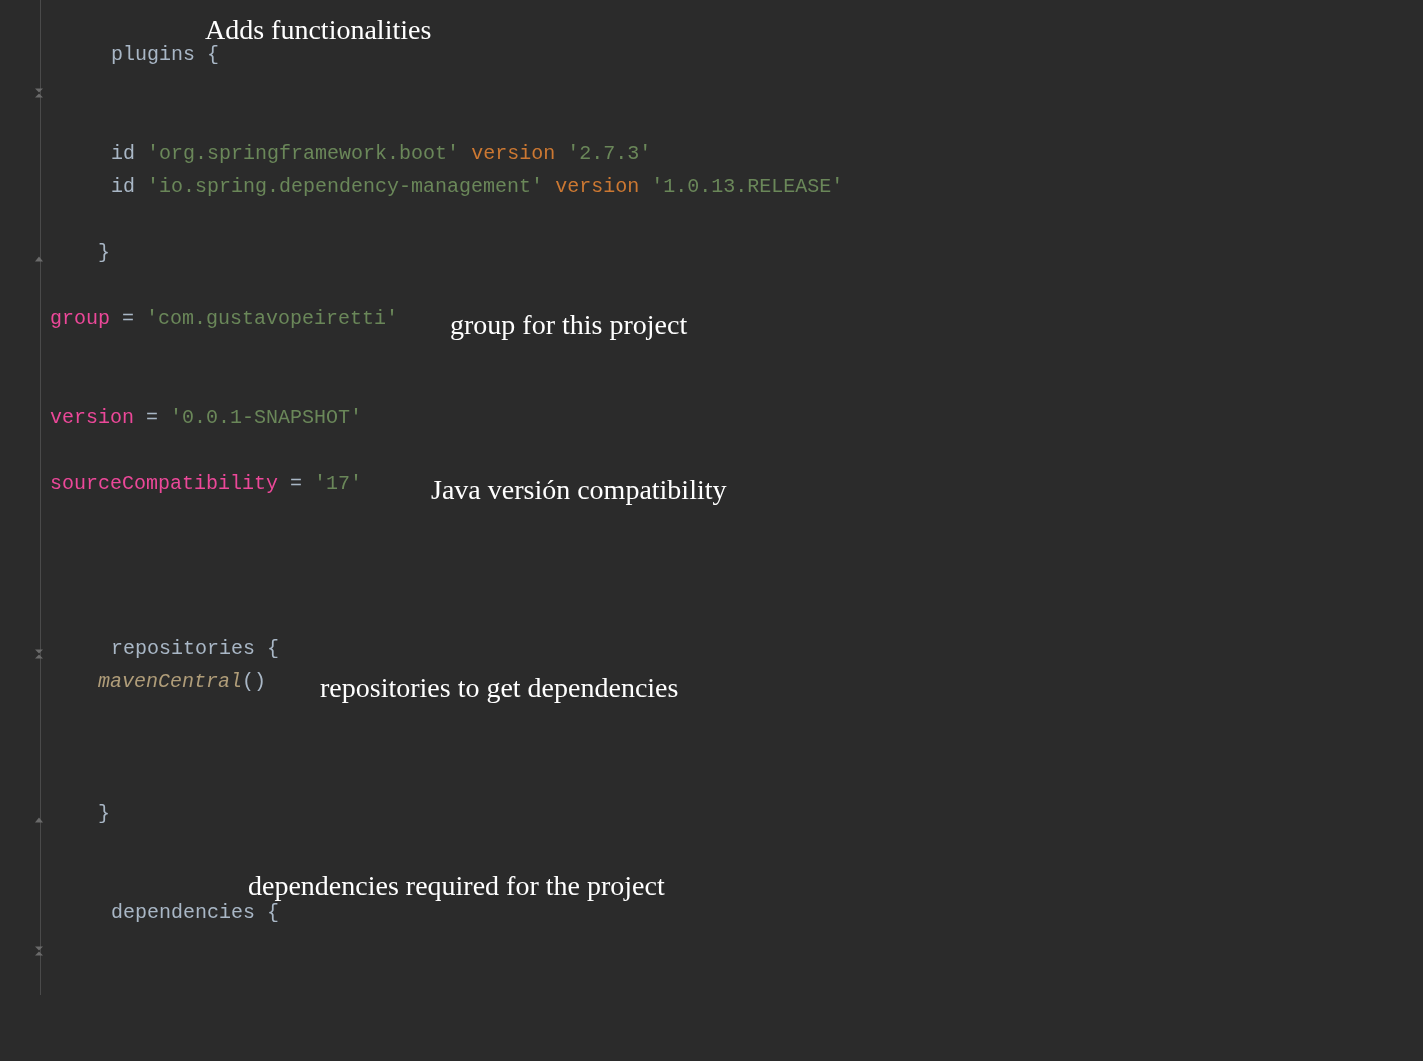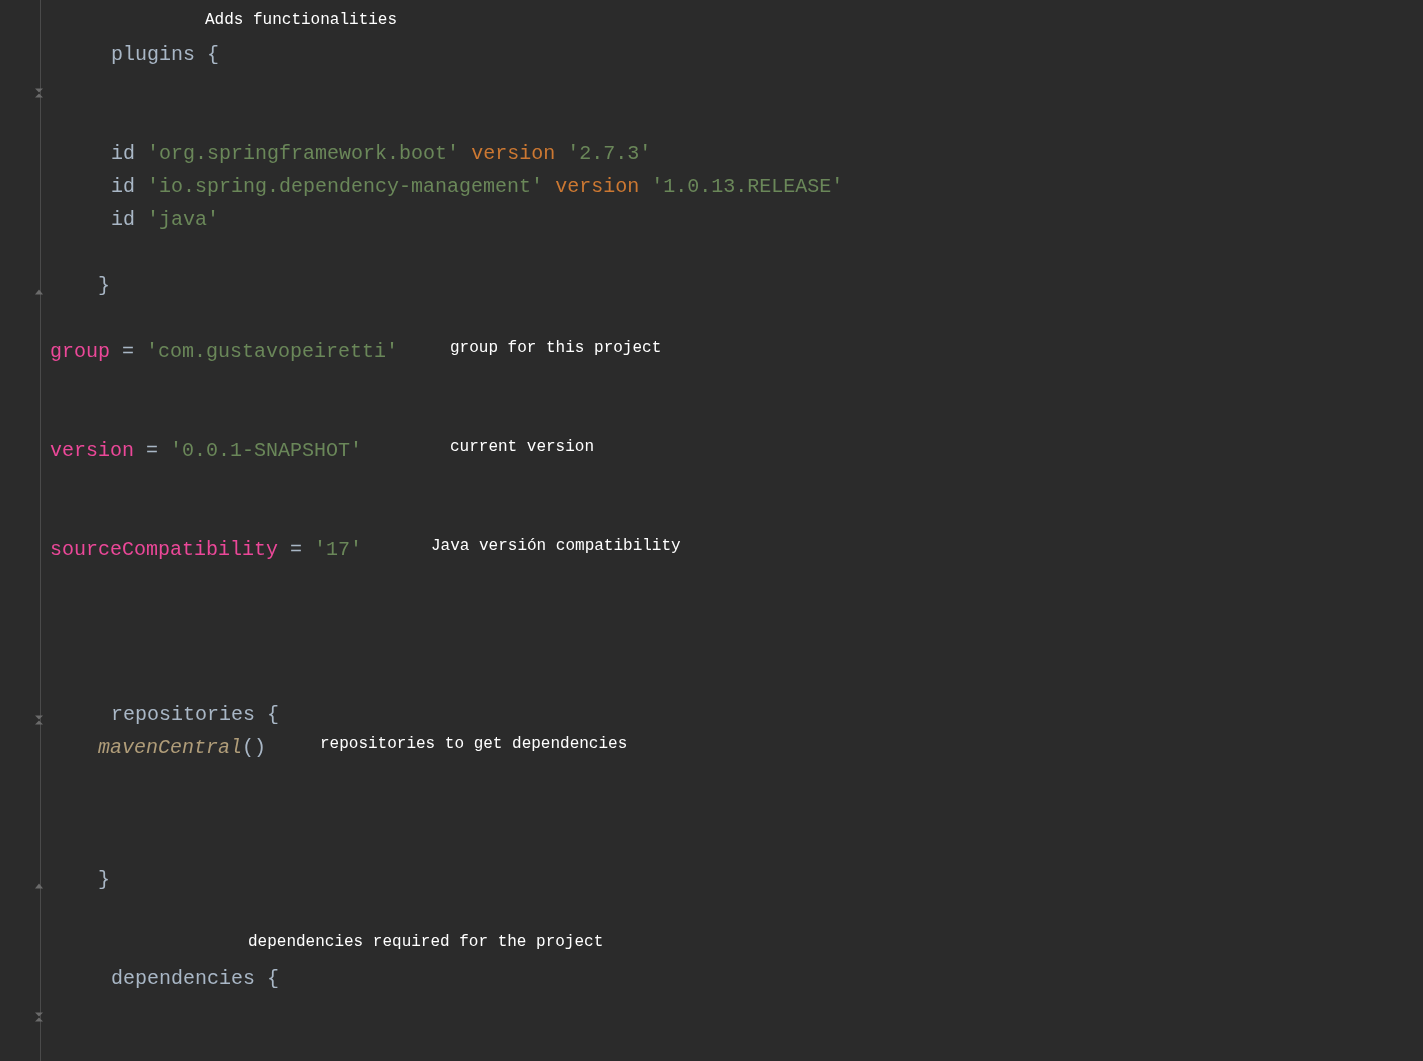--- a/index.html
+++ b/index.html
@@ -45,22 +45,22 @@
     }
     .fold svg { display:block; }
     .kw { color: #cc7832; }
     .str { color: #6a8759; margin-top: 44px; }
     .id { color: #a9b7c6; margin-left: 13px; }
     .prop { color: #ec4899; }
     .method { color: #b09d79; font-style: italic; margin-top: 19px; }
     .punct { color: #a9b7c6; }
     .annotation {
       position: absolute;
-      font-family: Liberation Mono, monospace;
-      font-size: 16px;
+      font-family: Liberation Serif, serif;
+      font-size: 28px;
       color: #ffffff;
       font-weight: 400;
       white-space: nowrap;
     }
   </style>
 </head>
 <body>
 
 <div class="editor">
   <div class="gutter-line"></div>
@@ -72,37 +72,35 @@
           <path d="M1 10 L9 10 L5 6 Z" fill="#6b6b6b"></path>
         </svg>
     </span><span class="id">plugins</span><span class="punct"> {</span>
     <span class="annotation" style="left:185px; top:2px;">Adds functionalities</span>
   </div>
 
   <div class="code-line">    <span class="id">id</span> <span class="str">'org.springframework.boot'</span> <span class="kw">version</span> <span class="str">'2.7.3'</span></div>
 
   <div class="code-line">    <span class="id">id</span> <span class="str">'io.spring.dependency-management'</span> <span class="kw">version</span> <span class="str">'1.0.13.RELEASE'</span></div>
 
-  <div class="code-line">    <span class="id">id</span> <span class="str">'java'</span></div>
 
   <div class="code-line">
     <span class="fold">
       <svg width="11" height="11" viewBox="0 0 11 11">
           <path d="M1 9 L9 9 L5 4 Z" fill="#6b6b6b"></path>
         </svg>
     </span><span class="punct">}</span></div>
 
   <div class="code-line">&nbsp;</div>
 
   <div class="code-line"><span class="prop">group</span><span> = </span><span class="str">'com.gustavopeiretti'</span>
     <span class="annotation" style="left:430px; top:0;">group for this project</span>
   </div>
 
   <div class="code-line"><span class="prop">version</span><span> = </span><span class="str">'0.0.1-SNAPSHOT'</span>
-    <span class="annotation" style="left:430px; top:0;">current version</span>
   </div>
 
   <div class="code-line"><span class="prop">sourceCompatibility</span><span> = </span><span class="str">'17'</span>
     <span class="annotation" style="left:411px; top:0;">Java versión compatibility</span>
   </div>
 
   <div class="code-line">&nbsp;</div>
 
   <div class="code-line">
     <span class="fold">

